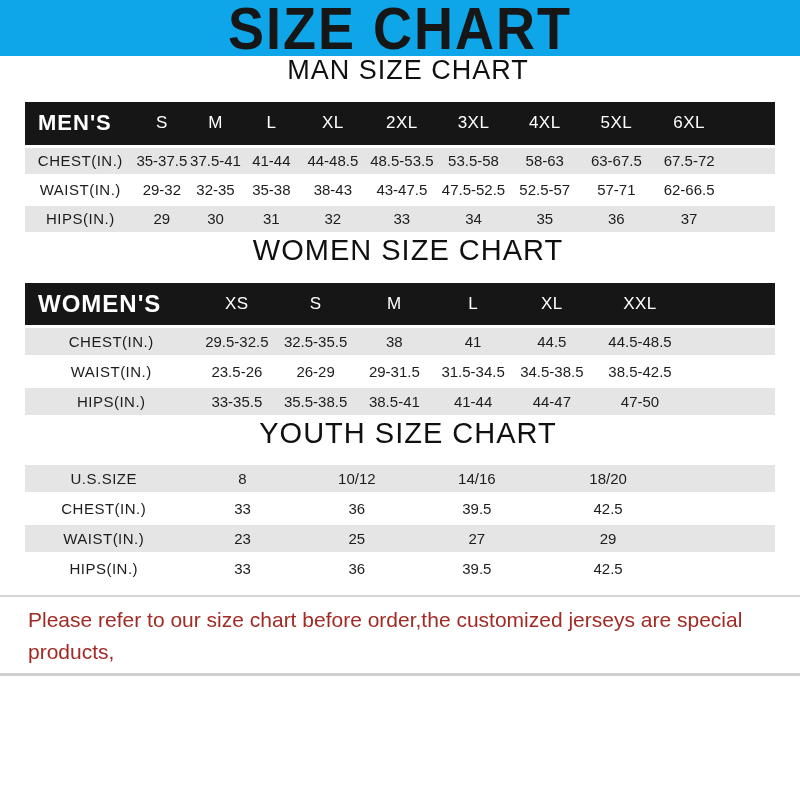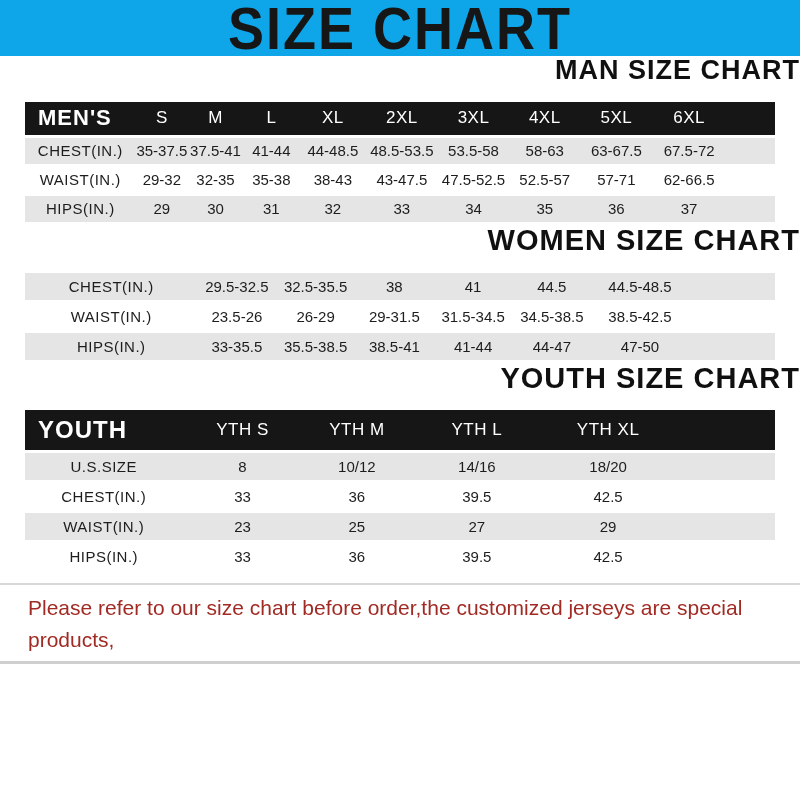--- a/index.html
+++ b/index.html
@@ -17,21 +17,21 @@
     display:flex; align-items:center; justify-content:center;
   }
   .banner-title {
     font-size:54px; font-weight:800; color:#161616;
     letter-spacing:2px; transform:scaleY(1.08);
     line-height:1;
   }
 
   
   h2.sec {
-    text-align:right; font-weight:700; color:#101010;
+    text-align:center; font-weight:400; color:#101010;
     margin:0; letter-spacing:1px; line-height:1.1;padding-left:16px;
   }
   .h-man   { font-size:27px; margin-top:21px; }
   .h-women { font-size:29px; margin-top:17px; }
   .h-youth { font-size:29px; margin-top:27px; }
 
   
   table.size {
     width:750px; margin:13px auto 0;
     border-collapse:separate; border-spacing:0 3px;
@@ -40,21 +40,21 @@
   table.size th, table.size td {
     white-space:nowrap; text-align:center; padding:0;
   }
   tr.hdr th { background:#161616; color:#ffffff; }
   tr.hdr th.corner {
     text-align:left; padding-left:13px;
     font-size:22px; font-weight:800; letter-spacing:1px;
   }
   tr.hdr th.col { font-weight:400; font-size:17px; letter-spacing:0.5px; }
 
-  .men   tr.hdr th { height:33px;margin-left:31px; }
+  .men   tr.hdr th { height:43px;margin-left:31px; }
   .women tr.hdr th { height:42px; }
   .women tr.hdr th.corner { font-size:24px; }
   .youth tr.hdr th { height:40px; }
   .youth tr.hdr th.corner { font-size:24px; }
 
   tr.gray td { background:#e5e5e5; }
   tr.wht  td { background:#ffffff; }
   tr.data td { font-size:15px; color:#1d1d1d; height:26px; }
   .women tr.data td, .youth tr.data td { height:27px; }
   td.lbl { letter-spacing:0.5px; }
@@ -157,20 +157,30 @@
     <col style="width:23%">
       <col style="width:10.5%">
       <col style="width:10.5%">
       <col style="width:10.5%">
     <col style="width:10.5%">
       <col style="width:10.5%">
       <col style="width:13%">
       <col>
   </colgroup>
   <tbody>
+      <tr class="hdr">
+    <th class="corner">WOMEN'S</th>
+    <th class="col">XS</th>
+    <th class="col">S</th>
+    <th class="col">M</th>
+    <th class="col">L</th>
+    <th class="col">XL</th>
+    <th class="col">XXL</th>
+    <th class="col"></th>
+  </tr>
   <tr class="data gray">
     <td class="lbl">CHEST(IN.)</td>
     <td>29.5-32.5</td>
     <td>32.5-35.5</td>
     <td>38</td>
     <td>41</td>
     <td>44.5</td>
     <td>44.5-48.5</td>
     <td></td>
   </tr>
@@ -202,28 +212,20 @@
 <table class="size youth">
   <colgroup>
     <col style="width:21%">
       <col style="width:16%">
       <col style="width:14.5%">
     <col style="width:17.5%">
       <col style="width:17.5%">
       <col>
   </colgroup>
   <tbody>
-      <tr class="hdr">
-    <th class="corner">YOUTH</th>
-    <th class="col">YTH S</th>
-    <th class="col">YTH M</th>
-    <th class="col">YTH L</th>
-    <th class="col">YTH XL</th>
-    <th class="col"></th>
-  </tr>
   <tr class="data gray">
     <td class="lbl">U.S.SIZE</td>
     <td>8</td>
     <td>10/12</td>
     <td>14/16</td>
     <td>18/20</td>
     <td></td>
   </tr>
   <tr class="data wht">
     <td class="lbl">CHEST(IN.)</td>

